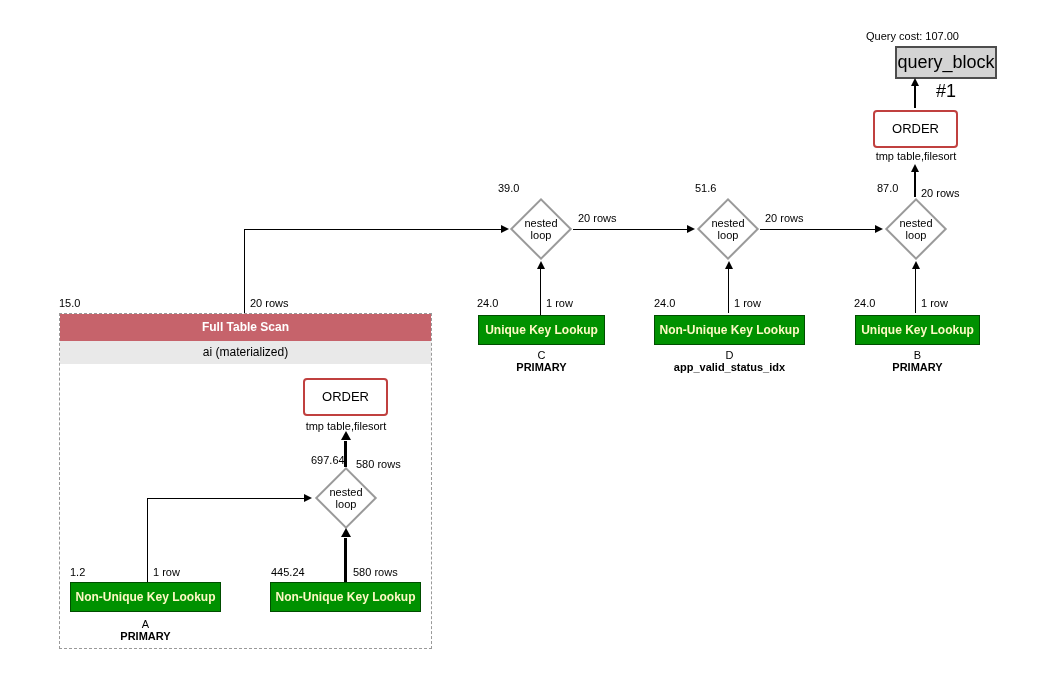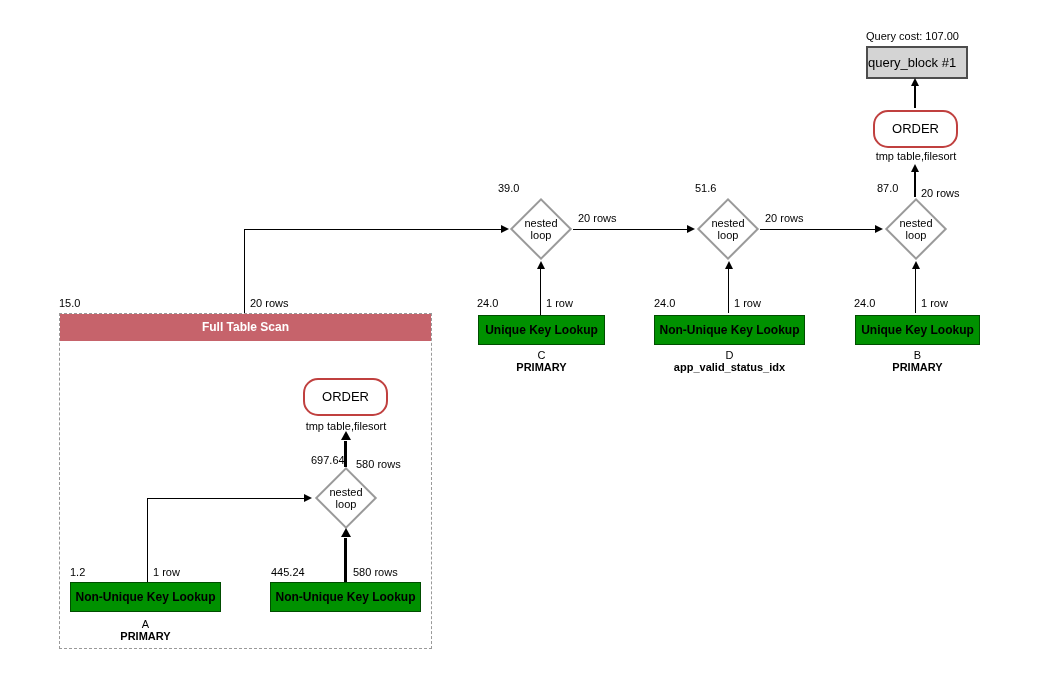--- a/index.html
+++ b/index.html
@@ -10,33 +10,33 @@
   .hline,.vline{position:absolute;background:#000;}
   .hline{height:1px;}
   .vline{width:1px;}
   .vline.t2{width:2px;}
   .vline.t3{width:3px;}
   .ah-r{position:absolute;width:0;height:0;border-top:4px solid transparent;
         border-bottom:4px solid transparent;border-left:8px solid #000;}
   .ah-u{position:absolute;width:0;height:0;border-left:4px solid transparent;
         border-right:4px solid transparent;border-bottom:8px solid #000;}
   .ah-u.big{border-left-width:5px;border-right-width:5px;border-bottom-width:9px;}
-  .gbox{position:absolute;background:var(--green);border:1px solid #004d00;color:#000000;
+  .gbox{position:absolute;background:var(--green);border:1px solid #004d00;color:#fef9c3;
         font-size:12px;font-weight:bold;text-align:center;line-height:28px;height:28px;}
   .tname{position:absolute;text-align:center;font-size:11px;line-height:12px;}
   .tname .key{font-weight:bold;}
   .orderbox{position:absolute;background:#fff;border:2px solid var(--order-border);
-        border-radius:15px;text-align:center;font-size:13px;}
+        border-radius:4px;text-align:center;font-size:13px;}
   .dwrap{position:absolute;width:62px;height:62px;}
   .dshape{position:absolute;left:9px;top:9px;width:40px;height:40px;background:#fff;
         border:2px solid var(--diamond-border);transform:rotate(45deg);}
   .dlabel{position:absolute;inset:0;display:flex;flex-direction:column;align-items:center;
         justify-content:center;font-size:11px;line-height:12px;}
   .qblock{position:absolute;background:var(--qblock-bg);border:2px solid var(--qblock-border);
-        text-align:left;font-size:13px;}
+        text-align:center;font-size:18px;margin-left:29px;}
   .matbox{position:absolute;border:1px dashed #999;background:#fff;}
   .mathdr{position:absolute;left:0;top:0;right:0;height:27px;background:var(--red-header);
         color:#fff;font-weight:bold;font-size:12px;text-align:center;line-height:27px;}
   .matsub{position:absolute;left:0;top:27px;right:0;height:23px;background:var(--subrow-bg);
         font-size:12px;text-align:center;line-height:23px;}
 </style>
 </head>
 <body>
 
 <div id="canvas">
@@ -130,20 +130,23 @@
   </div>
   <div class="tname" style="left:855px;top:349px;width:125px;">
     <div>B</div>
     <div class="key">PRIMARY</div>
   </div>
 
   <div class="matbox" style="left:59px;top:313px;width:371px;height:334px;">
     <div class="mathdr">
       <span>Full Table Scan</span>
     </div>
+    <div class="matsub">
+      <span>ai (materialized)</span>
+    </div>
 
     <div class="orderbox" style="left:243px;top:64px;width:81px;height:34px;line-height:34px;">
       <span>ORDER</span>
     </div>
     <div class="lbl b" style="left:236px;top:106px;width:100px;text-align:center;">tmp table,filesort</div>
 
     <div class="vline t3" style="left:284px;top:127px;height:26px;"></div>
     <div class="ah-u big" style="left:281px;top:117px;"></div>
     <div class="lbl" style="left:251px;top:140px;">697.64</div>
     <div class="lbl" style="left:296px;top:144px;">580 rows</div>

